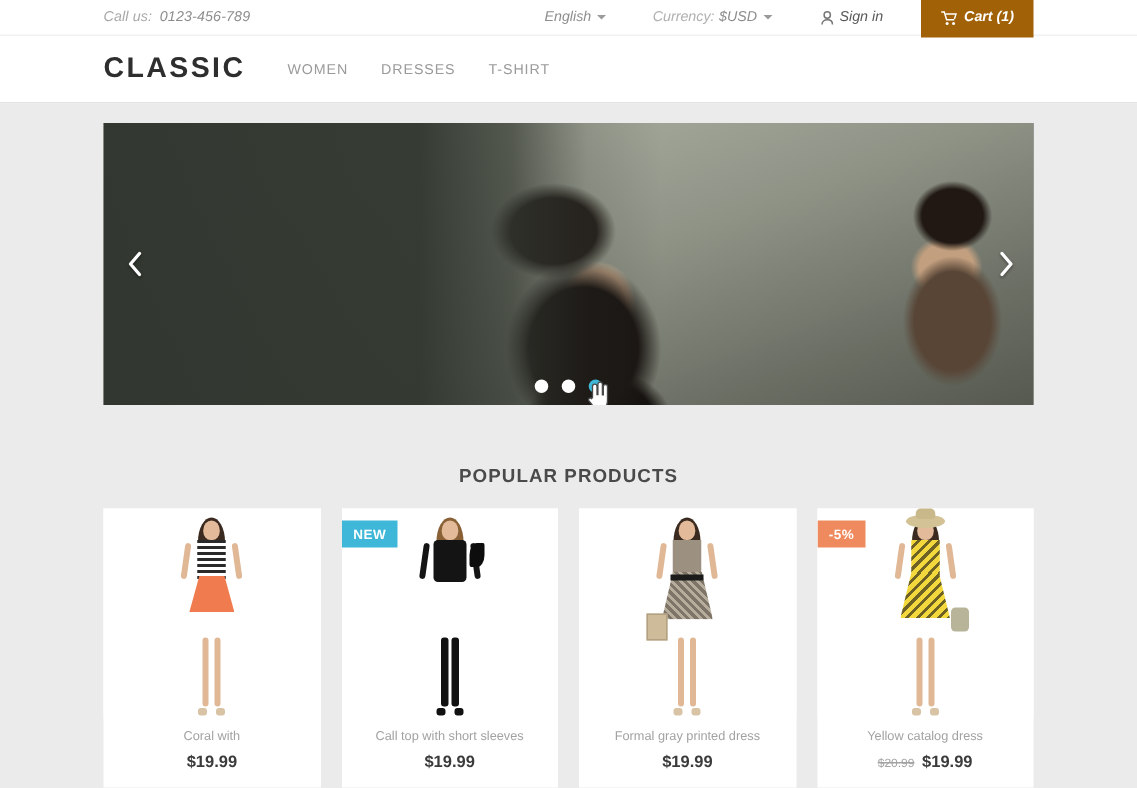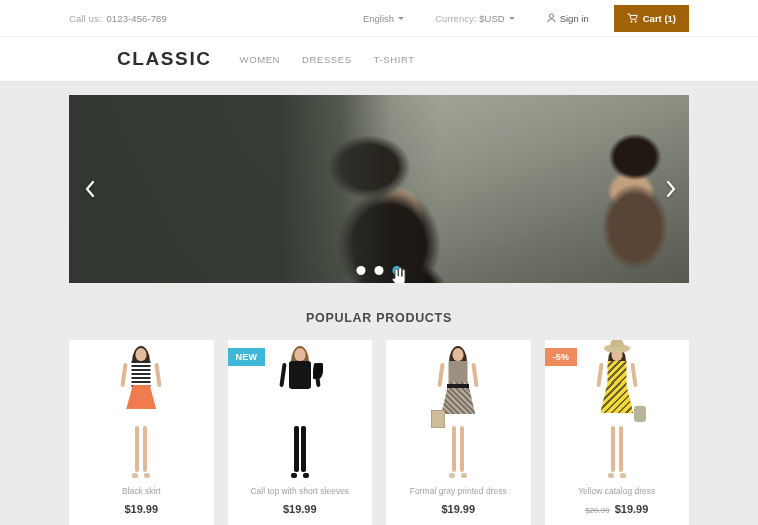--- a/index.html
+++ b/index.html
@@ -5,26 +5,27 @@
   * { box-sizing: border-box; margin: 0; padding: 0; }
   html, body {
     width: 758px; height: 525px;
     font-family: "Liberation Sans", sans-serif;
     background: #ebebeb;
     overflow: hidden;
   }
 
   
   .topbar {
-    height: 37px;
+    height: 24px;
     background: #fff;
     display: flex;
     align-items: stretch;
     border-bottom: 1px solid #f1f1f1;
     position: relative;
+    font-style: italic;
   }
   .topbar-inner {
     width: 620px; margin: 0 auto;
     display: flex; align-items: center;
     position: relative;
   }
   .callus {
     font-size: 9.5px; color: #a8a8a8; letter-spacing: .1px;
     display: flex; gap: 5px;
   }
@@ -69,21 +70,20 @@
     display: flex; align-items: center;
     border-bottom: 1px solid #e4e4e4;
   }
   .header-inner {
     width: 620px; margin: 0 auto;
     display: flex; align-items: center;
   }
   .logo {
     font-size: 19px; font-weight: bold; color: #2e2e2e;
     letter-spacing: 1.6px;
-    margin-left: 48px;
   }
   .nav {
     display: flex; gap: 22px;
     margin-left: 28px;
   }
   .nav-item {
     font-size: 9.5px; color: #9b9b9b; letter-spacing: .6px;
     font-weight: normal;
   }
   .searchwrap {
@@ -181,21 +181,21 @@
   .cursor {
     position: absolute; left: 322px; bottom: -4px;
     width: 16px; height: 20px;
   }
 
   
   .section-title {
     text-align: center;
     font-size: 12.5px; font-weight: bold; color: #4a4a4a;
     letter-spacing: .7px;
-    margin-top: 28px; margin-bottom: 15px;
+    margin-top: 40px; margin-bottom: 15px;
   }
   .grid {
     display: flex; gap: 14px;
   }
   .card {
     width: 148px;
     background: #fff;
     position: relative;
     padding-bottom: 26px;
   }
@@ -371,21 +371,21 @@
           <div class="hair"></div>
             <div class="head"></div>
           <div class="arm-l"></div>
             <div class="arm-r"></div>
           <div class="torso"></div>
             <div class="skirt"></div>
           <div class="legs"></div>
             <div class="shoes"></div>
         </div>
       </div>
-      <div class="card-name">Black skirt</div>
+      <div class="card-name">Coral with</div>
       <div class="card-price">
         <span>$19.99</span>
       </div>
     </div>
 
     <div class="card">
       <div class="card-img">
         <span class="badge new">NEW</span>
         <div class="fig f2">
           <div class="hair"></div>

